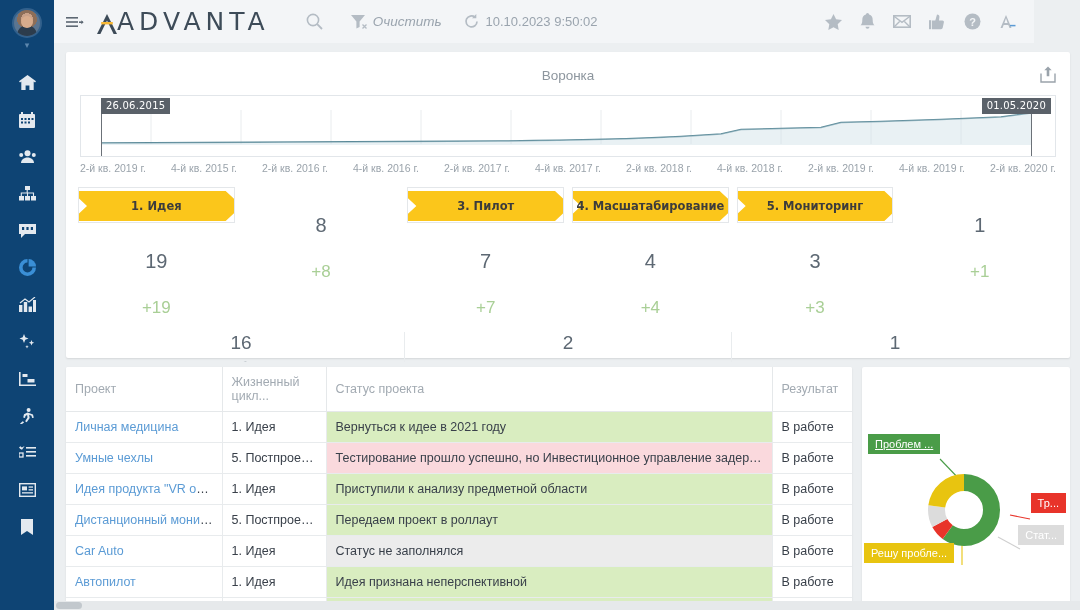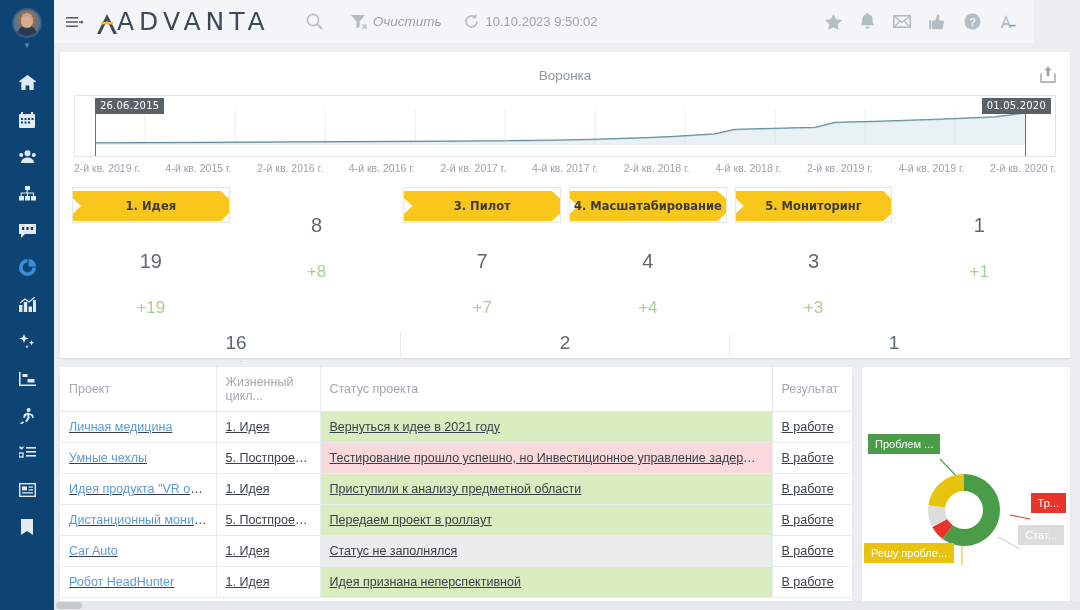--- a/index.html
+++ b/index.html
@@ -62,21 +62,21 @@
   .hdr-icon { color: #b4bcc4; cursor: pointer; display:flex; align-items:center; }
   .clear-btn { display:flex; align-items:center; gap:6px; margin-left: 28px; cursor:pointer;font-style:italic; }
   .clear-btn .lbl { color: #9aa4ae; font-size: 13.5px; }
   .refresh-grp { display:flex; align-items:center; gap:7px; margin-left: 22px; }
   .ts { color:#9aa4ae; font-size: 13px; }
   .hdr-right { margin-left: auto; display:flex; align-items:center; gap: 18px; padding-right: 18px; }
 
   
   .content {
     position: absolute; left: 54px; top: 43px; width: 1026px; height: 567px;
-    background: #eceff1; padding: 9px 10px 0 6px;
+    background: #eceff1; padding: 9px 10px 0 12px;
   }
   .card {
     background: #fff; border-radius: 2px;
     box-shadow: 0 1px 2px rgba(0,0,0,.10);
   }
 
   
   .funnel-panel { padding: 10px 12px 0 12px; position: relative; height: 306px; }
   .panel-title {
     text-align:center; color:#8d969e; font-size:13.5px; padding: 6px 0 12px;
@@ -142,37 +142,37 @@
   table { border-collapse: collapse; width: 100%; table-layout: fixed; }
   th {
     font-weight: normal; color:#a2aab2; font-size: 12.5px; text-align:left;
     padding: 8px 9px; border-bottom: 1px solid #e5e8ea; border-right: 1px solid #e5e8ea;
     background:#fff;
   }
   th:last-child { border-right: none; }
   td {
     font-size: 12.5px; padding: 8px 9px; border-bottom: 1px solid #e8ebed;
     border-right: 1px solid #e8ebed; color:#39404a;
-    white-space: nowrap; overflow:hidden; text-overflow: ellipsis; text-decoration: underline;
+    white-space: nowrap; overflow:hidden; text-overflow: ellipsis;
   }
   td:last-child { border-right: none; }
   td.proj a { color:#5b9bd5; text-decoration:none; cursor:pointer; }
   .col-proj { width: 156px; }
   .col-life { width: 104px; }
   .col-res  { width: 80px; margin-top: 14px; }
   tr.r-green td.status { background:#d9edc0; }
   tr.r-red td.status { background:#fad9dd; }
   tr.r-gray td.status { background:#ececec; }
 
   
   .dlabel {
     position:absolute; font-size:11px; color:#fff; padding: 4px 7px;
     white-space:nowrap; font-family:"Liberation Sans", sans-serif;
   }
-  .dl-green { background:#4a9c48; left: 6px; top: 67px; }
+  .dl-green { background:#4a9c48; left: 6px; top: 67px; text-decoration: underline; }
   .dl-yellow{ background:#e8c410; left: 2px; top: 176px; color:#fff; }
   .dl-red   { background:#e8342a; right: 4px; top: 126px; }
   .dl-gray  { background:#dcdcdc; color:#fff; right: 6px; top: 158px; }
 
   
   .page-scroll {
     position:absolute; left:54px; bottom:0; width:1026px; height:9px; background:#e6e9eb;
   }
   .page-scroll-thumb{ position:absolute; left:2px; top:1px; height:7px; width:26px; background:#c2c8cd; border-radius:4px;}
 </style>
@@ -519,20 +519,26 @@
               <td class="status">Передаем проект в роллаут</td>
               <td>В работе</td>
             </tr>
             <tr class="r-gray">
               <td class="proj"><a>Car Auto</a></td>
               <td>1. Идея</td>
               <td class="status">Статус не заполнялся</td>
               <td>В работе</td>
             </tr>
             <tr class="r-green">
+              <td class="proj"><a>Автопилот</a></td>
+              <td>1. Идея</td>
+              <td class="status">Идея признана неперспективной</td>
+              <td>В работе</td>
+            </tr>
+            <tr class="r-green">
               <td class="proj"><a>Робот HeadHunter</a></td>
               <td>1. Идея</td>
               <td class="status">Идея признана неперспективной</td>
               <td>В работе</td>
             </tr>
           </tbody>
         </table>
 
       </div>
 

